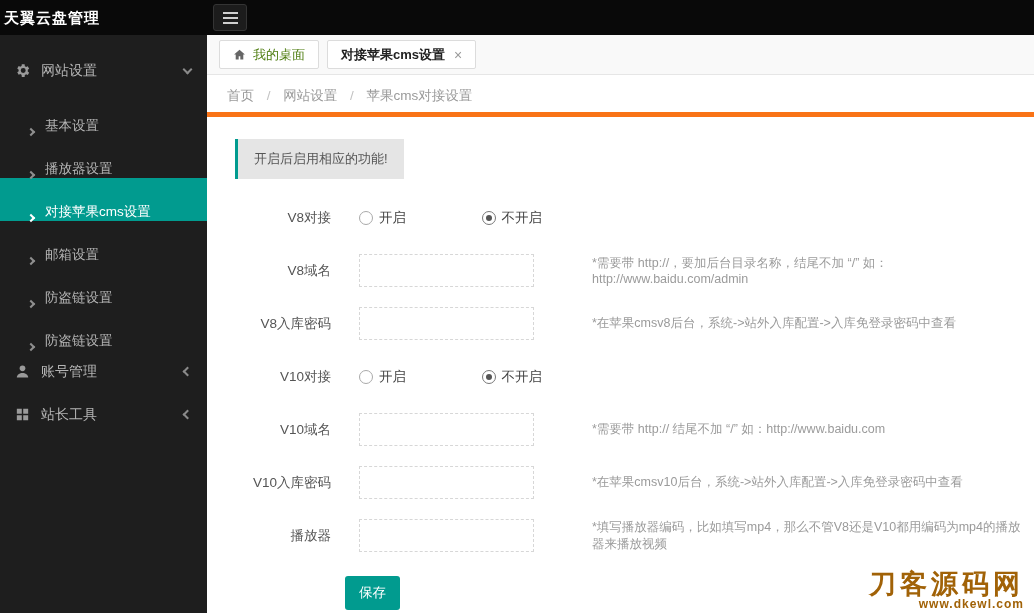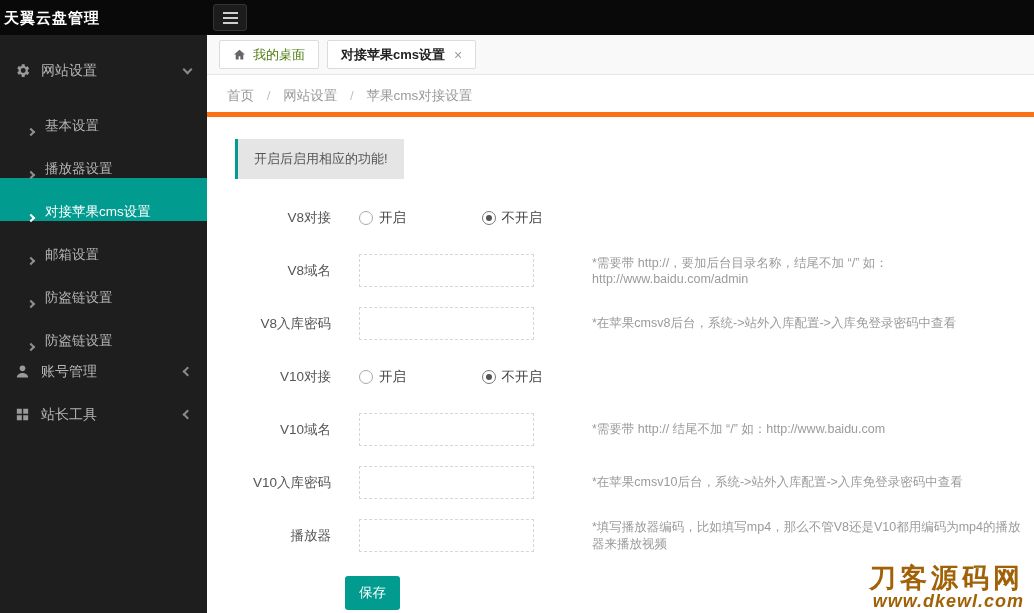--- a/index.html
+++ b/index.html
@@ -65,21 +65,21 @@
   .radio.checked::after { content:""; position:absolute; left:3px; top:3px; width:6px; height:6px;
                           border-radius:50%; background:#555; }
 
   .save-btn { margin:14px 0 0 110px; background:#019b8f; color:#fff; border:none; border-radius:3px;
               padding:8px 14px; font-size:13.5px; cursor:pointer; font-family:inherit; }
 
   
   .watermark { position:absolute; right:10px; bottom:2px; text-align:right; color:#a16207;
                font-weight:bold; line-height:1.05; pointer-events:none; }
   .wm1 { font-size:27px; letter-spacing:4px; }
-  .wm2 { font-size:18px; letter-spacing:1px;font-style:italic; }
+  .wm2 { font-size:12px; letter-spacing:1px; }
 </style>
 </head>
 <body>
 
 <div class="app">
 
   <div class="topbar">
     <div class="topbar-title">天翼云盘管理</div>
     <div class="hamburger">
         <i></i>

